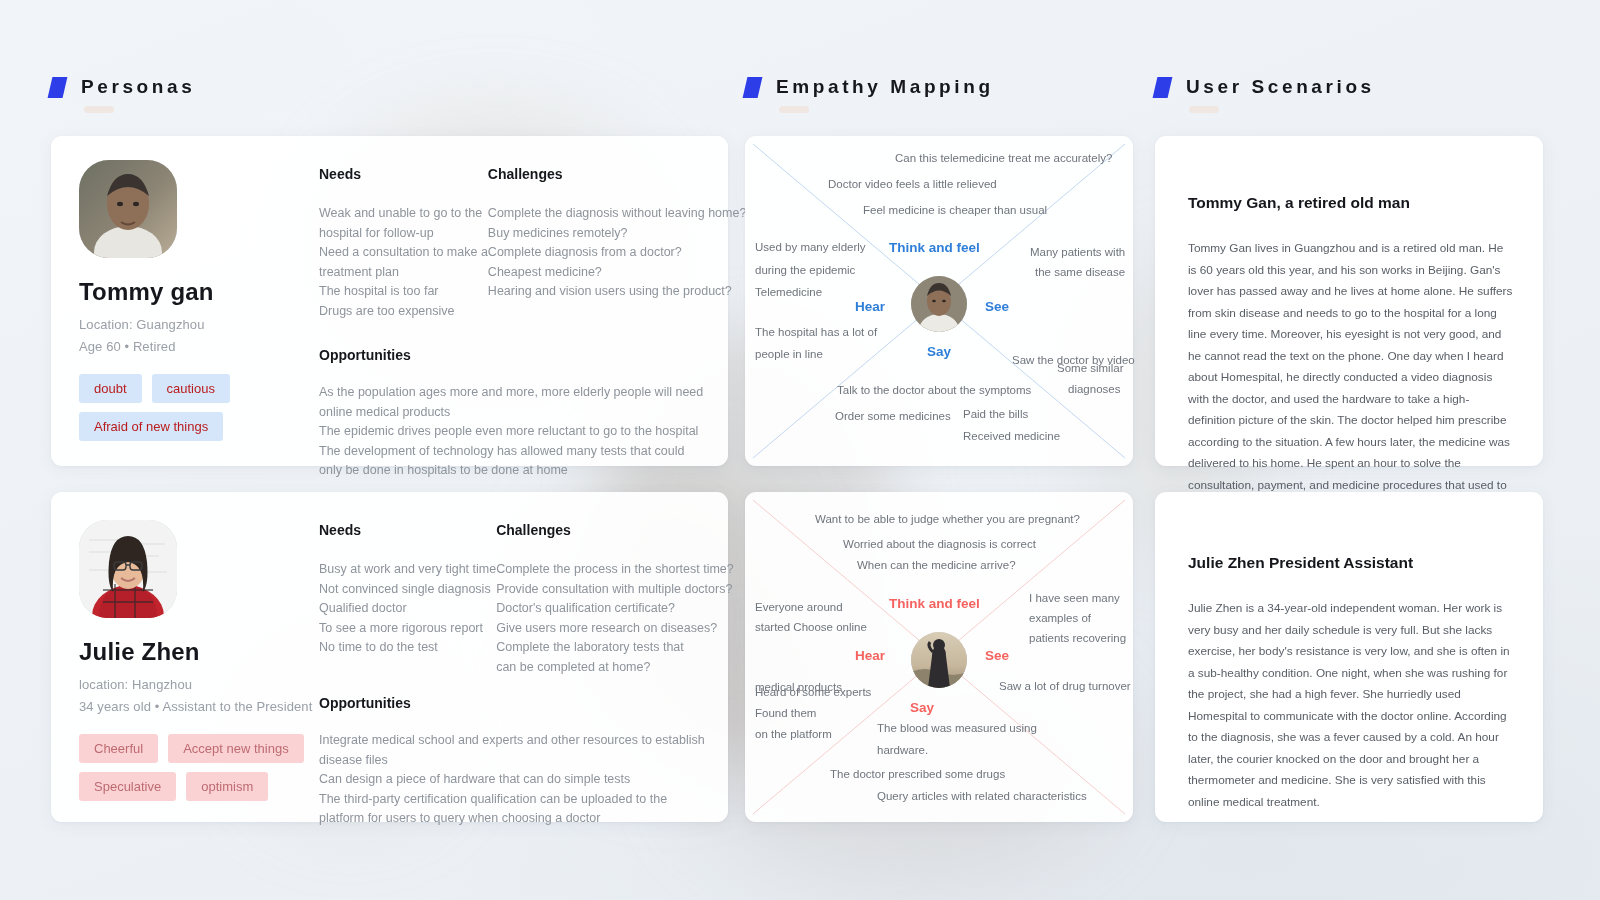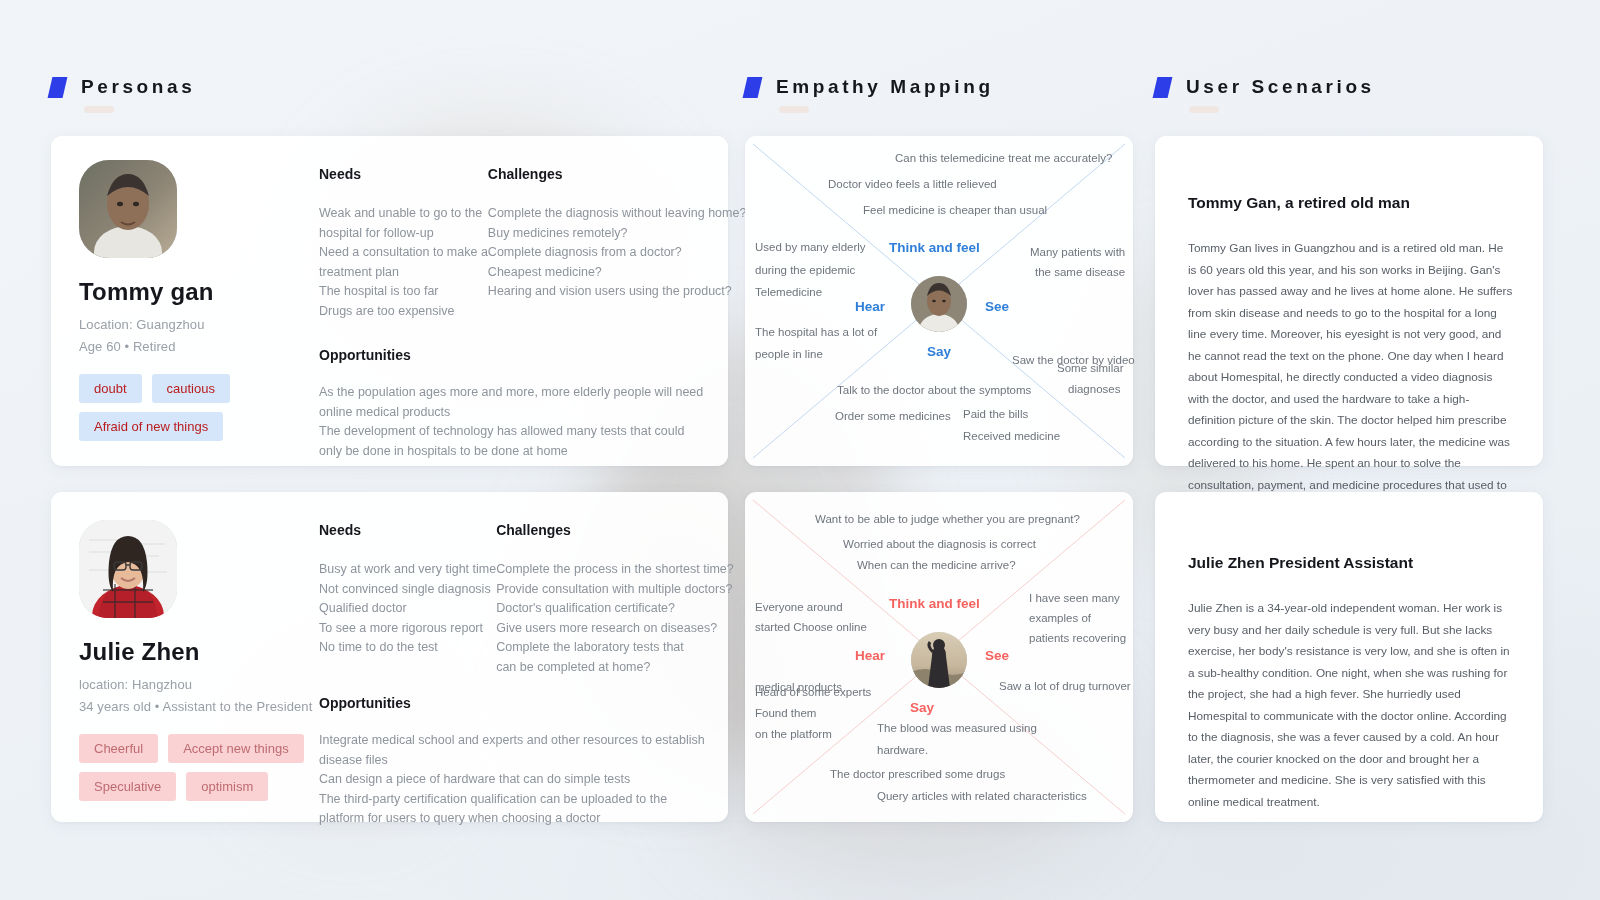--- a/index.html
+++ b/index.html
@@ -249,20 +249,21 @@
             <div>Complete diagnosis from a doctor?</div>
             <div>Cheapest medicine?</div>
             <div>Hearing and vision users using the product?</div>
           </div>
         </div>
       </div>
       <div class="opps">
         <div class="sub-head">Opportunities</div>
         <div class="line-list">
           <div>As the population ages more and more, more elderly people will need online medical products</div>
+          <div>The epidemic drives people even more reluctant to go to the hospital</div>
           <div>The development of technology has allowed many tests that could only be done in hospitals to be done at home</div>
         </div>
       </div>
     </div>
   </div>
 
   <div class="card translucent" id="persona-card-2">
     <div class="persona-left" style="top:28px;">
       <div class="avatar round">
         <svg viewBox="0 0 98 98" preserveAspectRatio="none">

